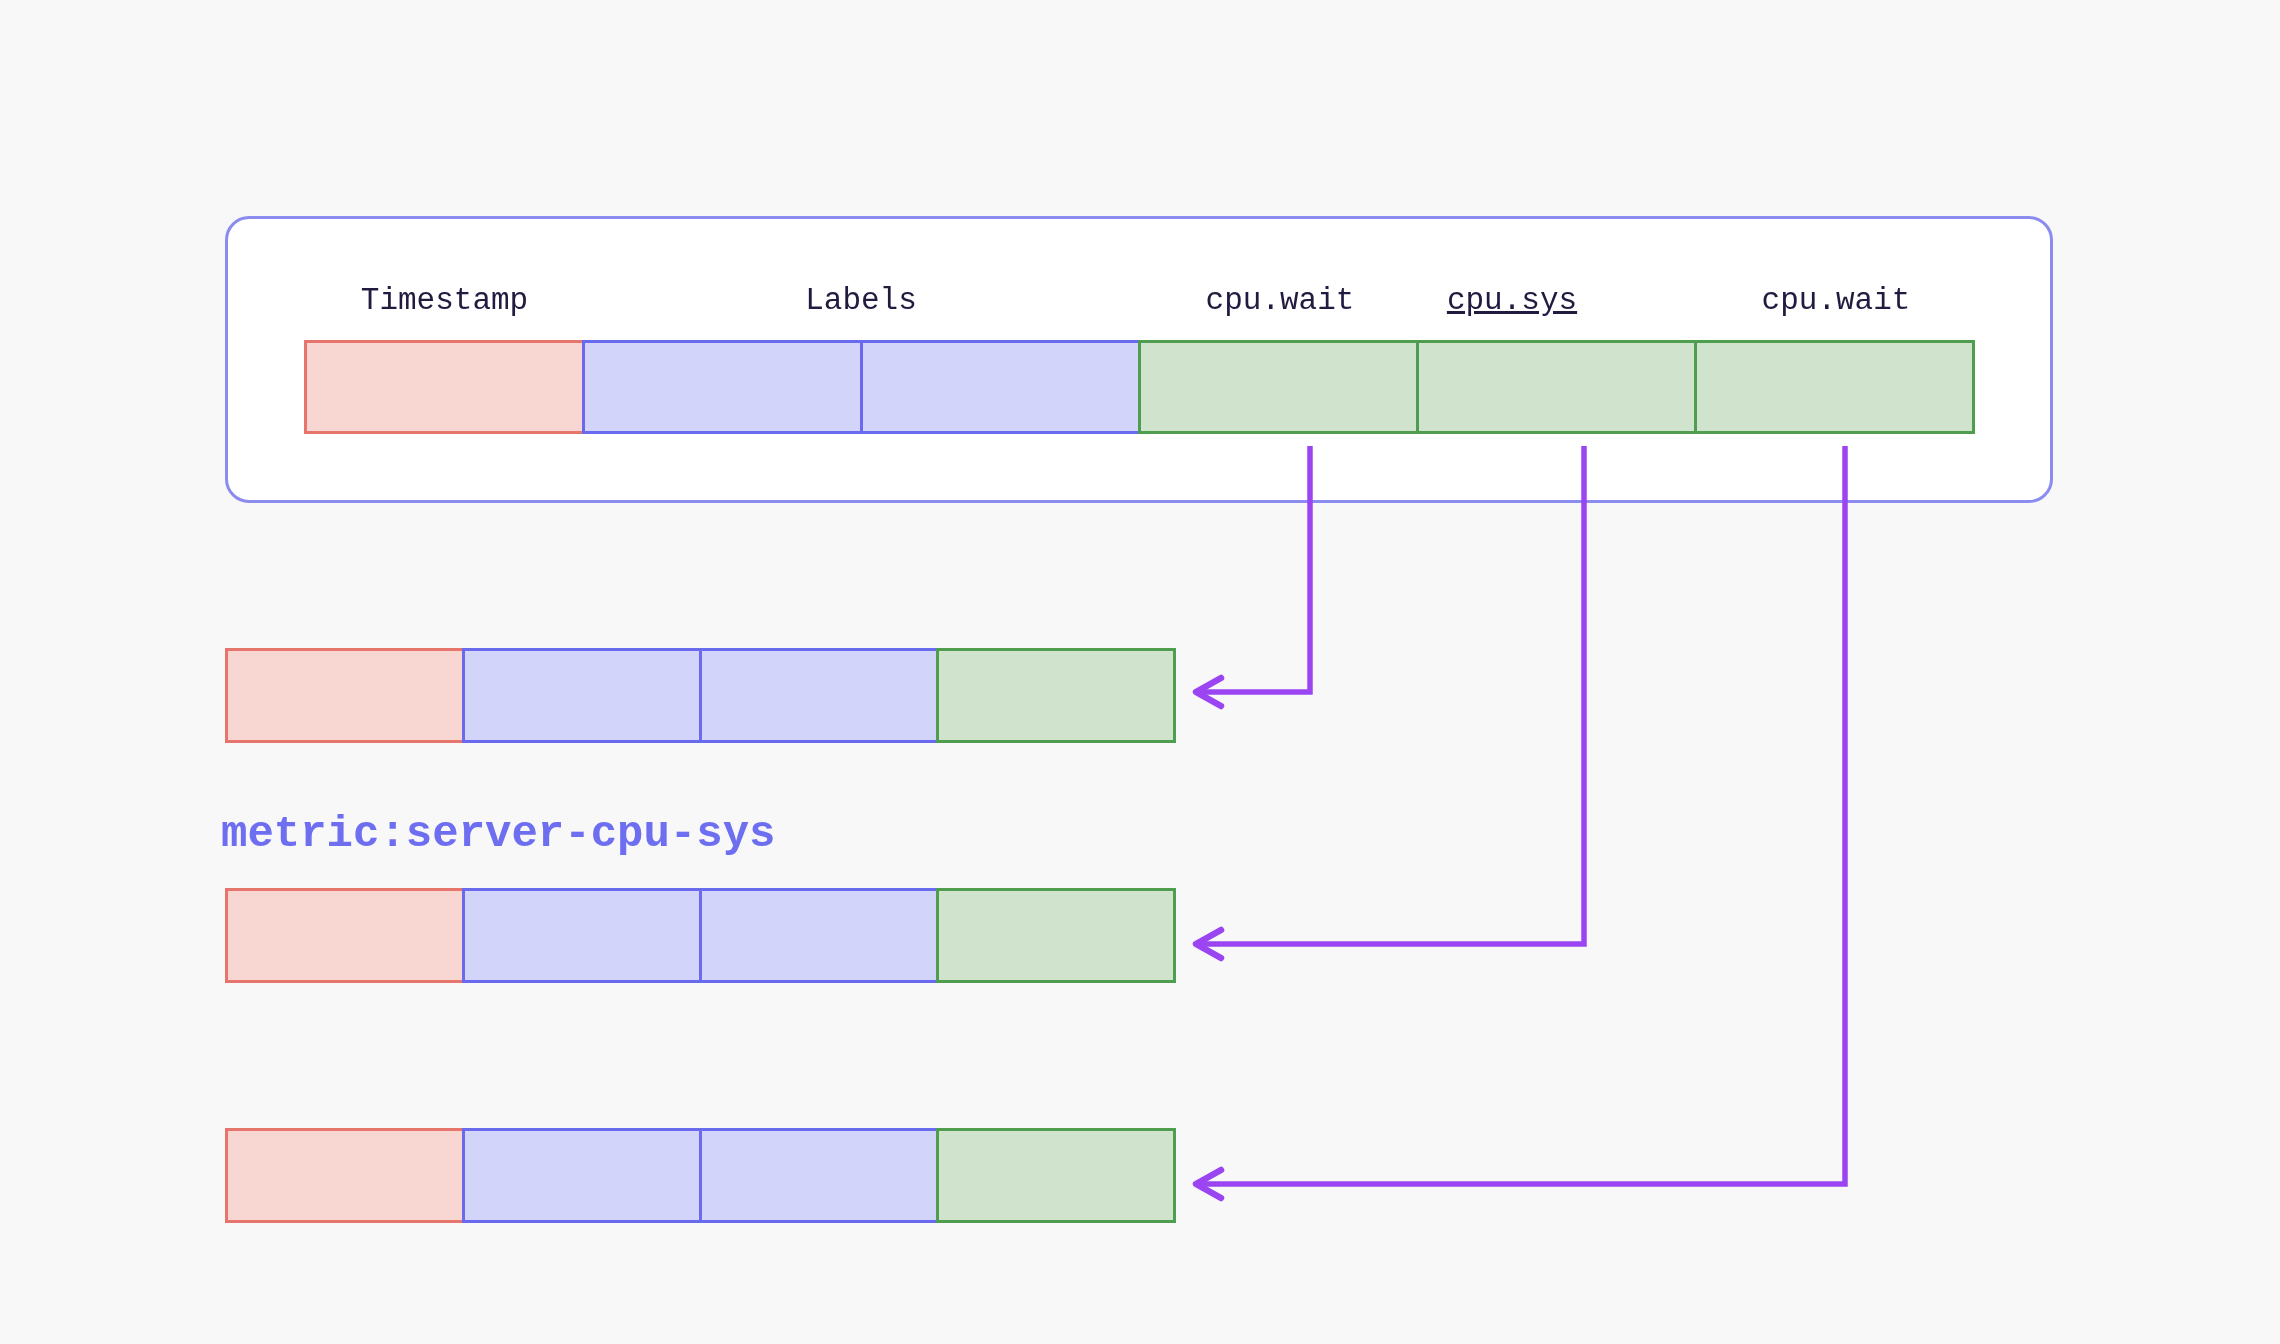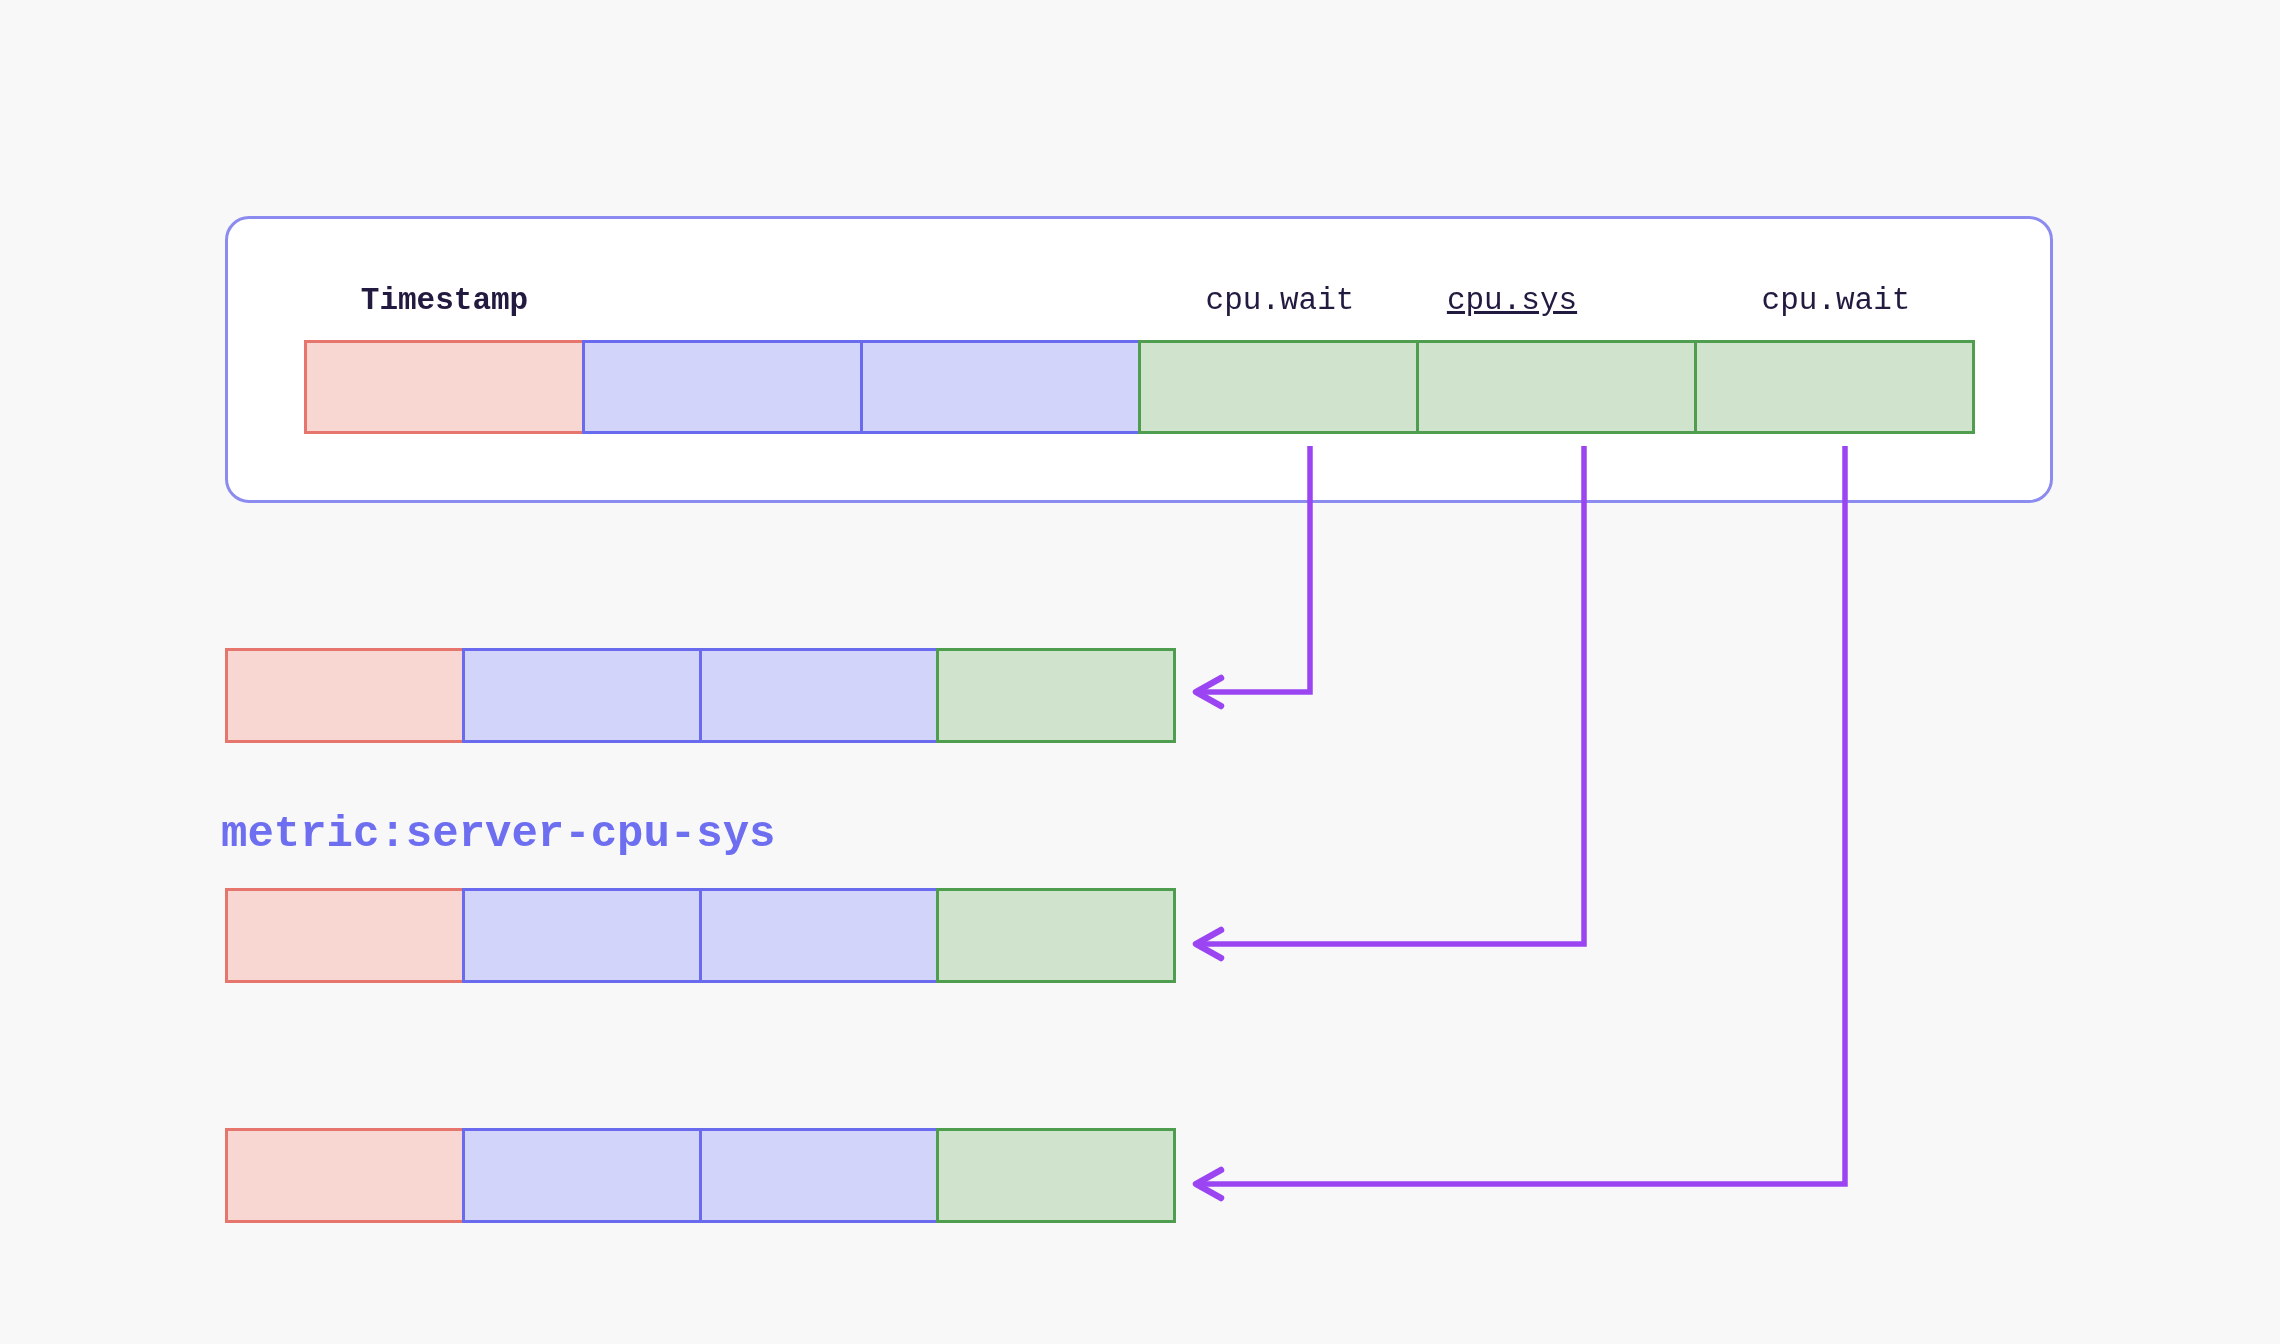--- a/index.html
+++ b/index.html
@@ -68,21 +68,22 @@
   }
 </style>
 </head>
 <body>
 
 <div class="canvas">
 
 
   <div class="panel"></div>
 
-  <div class="col-header" style="left:304px;width:281px;font-weight:bold;">Timestamp</div>
+  <div class="col-header" style="left:304px;width:281px;">Timestamp</div>
+  <div class="col-header" style="left:582px;width:558px;">Labels</div>
   <div class="col-header" style="left:1141px;width:278px;">cpu.wait</div>
   <div class="col-header" style="left:1373px;width:278px;text-decoration:underline;">cpu.sys</div>
   <div class="col-header" style="left:1697px;width:278px;">cpu.wait</div>
 
   <div class="row" style="left:304px;top:340px;">
     <div class="cell table-cell c-ts"></div>
     <div class="cell table-cell c-lb"></div>
     <div class="cell table-cell c-lb"></div>
     <div class="cell table-cell c-val"></div>
     <div class="cell table-cell c-val"></div>

